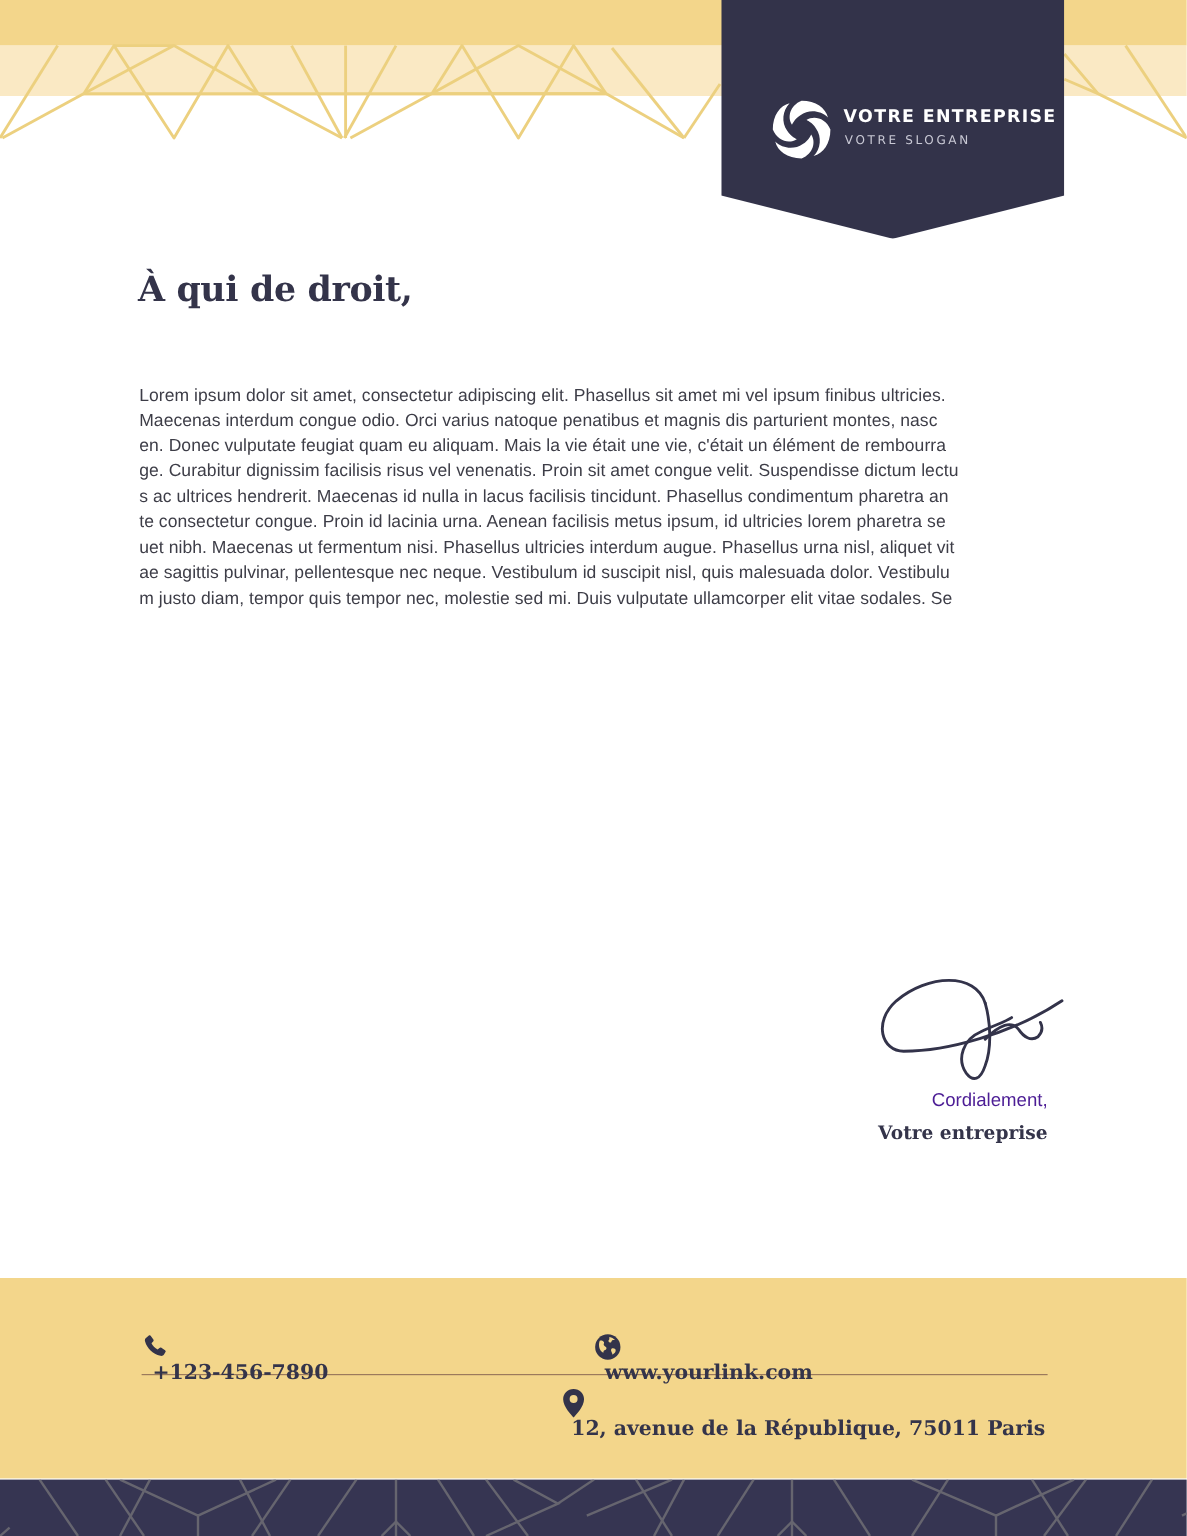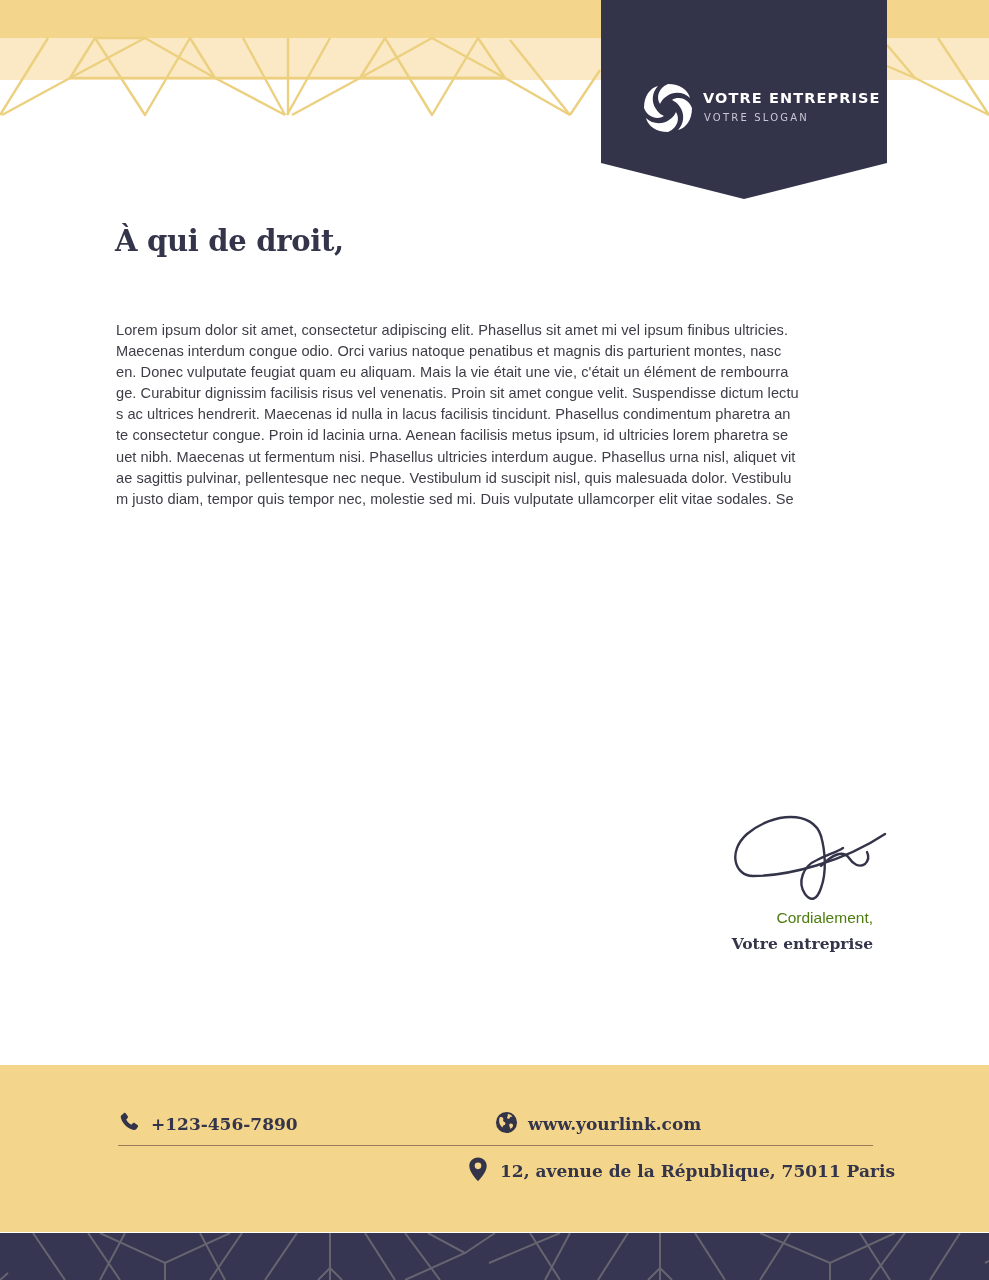--- a/index.html
+++ b/index.html
@@ -42,33 +42,33 @@
   .body-line {
     display: block; height: 21.1px; line-height: 21.1px;
     font-family: "Liberation Sans", sans-serif; font-size: 14.6px;
     color: #3d3d47; white-space: pre; letter-spacing: 0.05px;
   }
 
   
   .signature { position: absolute; left: 733px; top: 810px; width: 156px; height: 94px; }
   .closing {
     position: absolute; right: 116px; top: 909px;
-    font-family: "Liberation Sans", sans-serif; font-size: 15.5px; color: #4d7c0f;
+    font-family: "Liberation Sans", sans-serif; font-size: 15.5px; color: #4c1d95;
     white-space: nowrap;
   }
   .sender {
     position: absolute; right: 116px; top: 934px;
     font-family: "DejaVu Serif", serif; font-weight: bold; font-size: 15.5px; color: #34344a;
     white-space: nowrap;
   }
 
   
   .footer-contact { position: absolute; left: 0; top: 1065px; width: 989px; height: 167px; background: #f3d68b; }
   .contact-divider { position: absolute; left: 118px; top: 80px; width: 755px; height: 1px; background: #9b7a5c; }
-  .contact-item { position: absolute; display: flex; align-items: flex-end; }
+  .contact-item { position: absolute; display: flex; align-items: flex-start; flex-direction: column; }
   .contact-icon { width: 24px; height: 24px; display: inline-flex; align-items: center; justify-content: center; }
   .contact-text {
     font-family: "DejaVu Serif", serif; font-weight: bold; font-size: 17px; color: #34344a;
     white-space: nowrap; margin-left: 10px;
   }
   .ci-phone { left: 117px; top: 45px; }
   .ci-web   { left: 494px; top: 45px; }
   .ci-email { left: 117px; top: 95px; }
   .ci-addr  { left: 466px; top: 92px; }
   .ci-email .contact-text { margin-left: 12px; }

